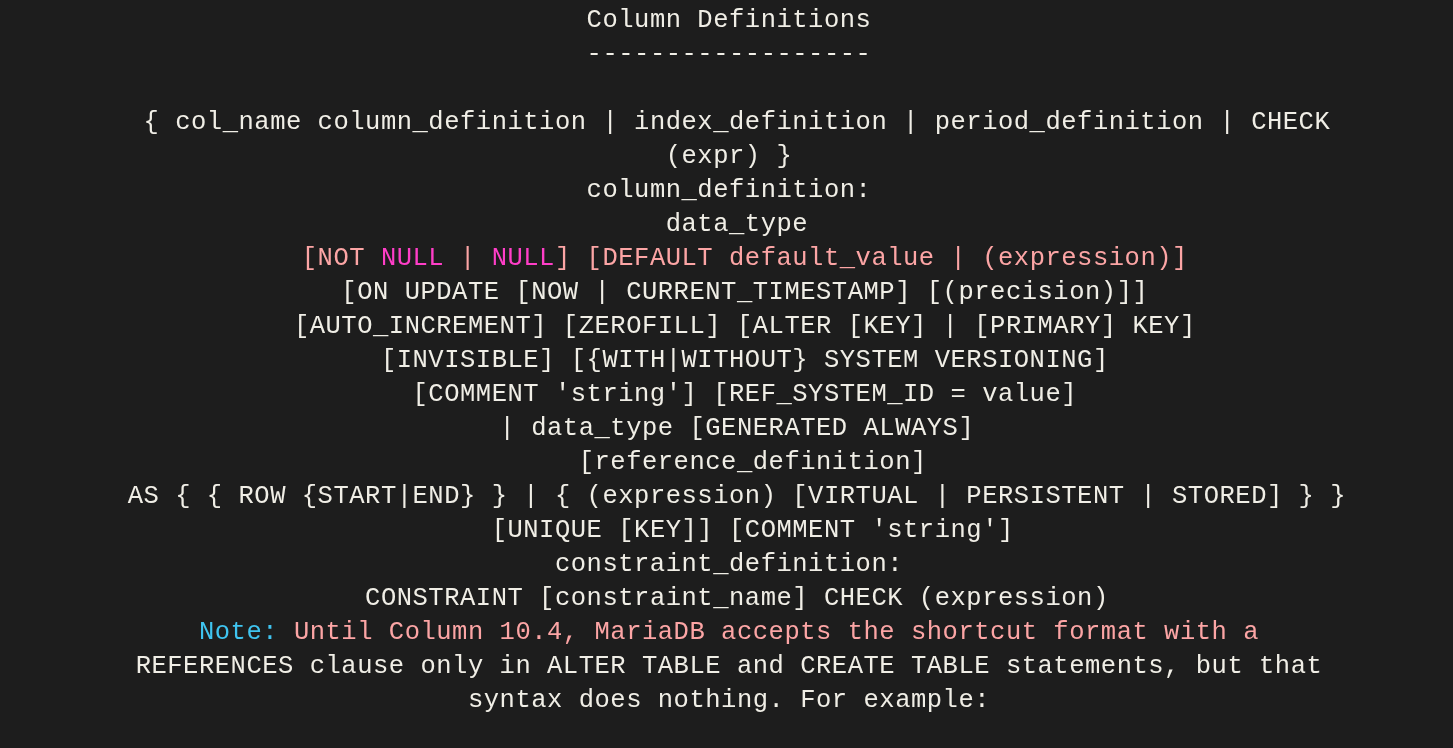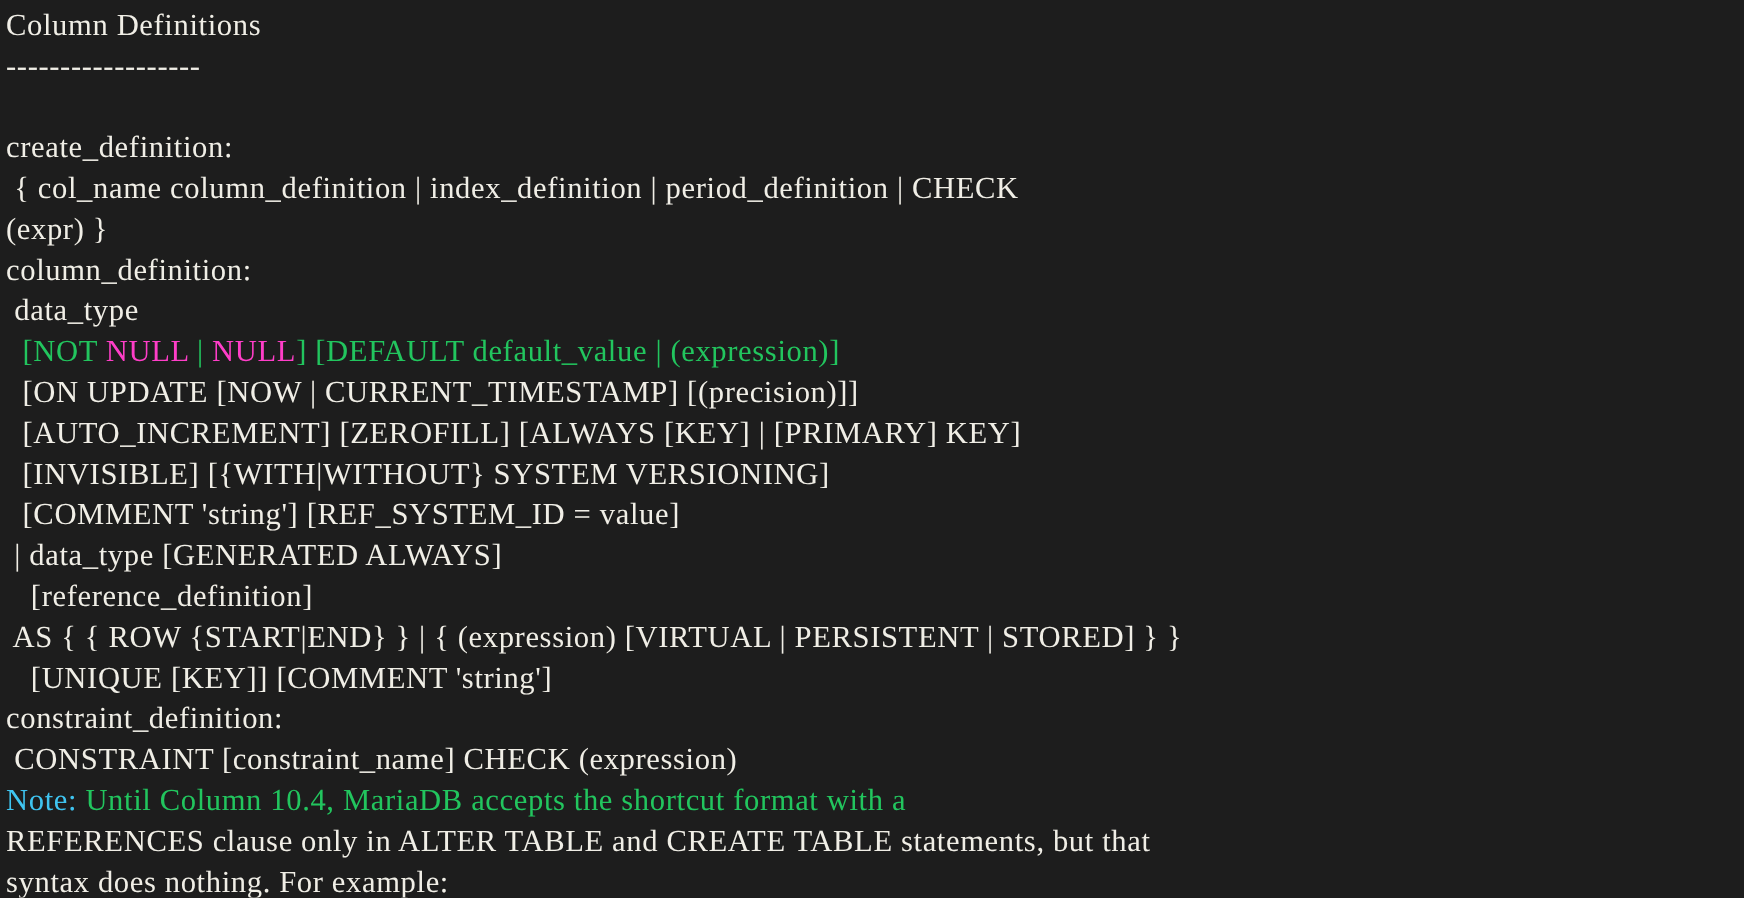--- a/index.html
+++ b/index.html
@@ -14,57 +14,57 @@
     font-family: "DejaVu Sans Mono", "Liberation Mono", monospace;
   }
   #terminal {
     width: 1453px;
     height: 748px;
     background: #1d1d1d;
     box-sizing: border-box;
     padding: 4px 0 0 5px;
   }
   .line {
-    font-family: Liberation Serif, serif;
+    font-family: Liberation Mono, monospace;
     font-size: 25.5px;
     line-height: 34px;
     height: 34px;
     letter-spacing: 0.52px;
     color: #f0eee6;
     white-space: pre;
     margin: 0;
     padding: 0;
+    text-align: center;
     -webkit-font-smoothing: none;
   }
   .line.blank { color: transparent; }
   .tok { white-space: pre; }
   .kw-null { color: #ff3ec8; margin-top: 24px; }
   .kw-note { color: #3fc4f0; margin-top: 12px; }
-  .plain { color: #22c55e; }
+  .plain { color: #fca5a5; }
 </style>
 </head>
 <body>
 
 <div id="terminal">
 
   <div class="line">Column Definitions</div>
   <div class="line">------------------</div>
   <div class="line blank"></div>
 
-  <div class="line">create_definition:</div>
   <div class="line"> { col_name column_definition | index_definition | period_definition | CHECK</div>
   <div class="line">(expr) }</div>
 
   <div class="line">column_definition:</div>
   <div class="line"> data_type</div>
 
   <div class="line"><span class="tok plain">  [NOT </span><span class="tok kw-null">NULL</span><span class="tok plain"> | </span><span class="tok kw-null">NULL</span><span class="tok plain">] [DEFAULT default_value | (expression)]</span></div>
 
   <div class="line">  [ON UPDATE [NOW | CURRENT_TIMESTAMP] [(precision)]]</div>
-  <div class="line">  [AUTO_INCREMENT] [ZEROFILL] [ALWAYS [KEY] | [PRIMARY] KEY]</div>
+  <div class="line">  [AUTO_INCREMENT] [ZEROFILL] [ALTER [KEY] | [PRIMARY] KEY]</div>
   <div class="line">  [INVISIBLE] [{WITH|WITHOUT} SYSTEM VERSIONING]</div>
   <div class="line">  [COMMENT 'string'] [REF_SYSTEM_ID = value]</div>
   <div class="line"> | data_type [GENERATED ALWAYS]</div>
   <div class="line">   [reference_definition]</div>
   <div class="line"> AS { { ROW {START|END} } | { (expression) [VIRTUAL | PERSISTENT | STORED] } }</div>
   <div class="line">   [UNIQUE [KEY]] [COMMENT 'string']</div>
 
   <div class="line">constraint_definition:</div>
   <div class="line"> CONSTRAINT [constraint_name] CHECK (expression)</div>
 

